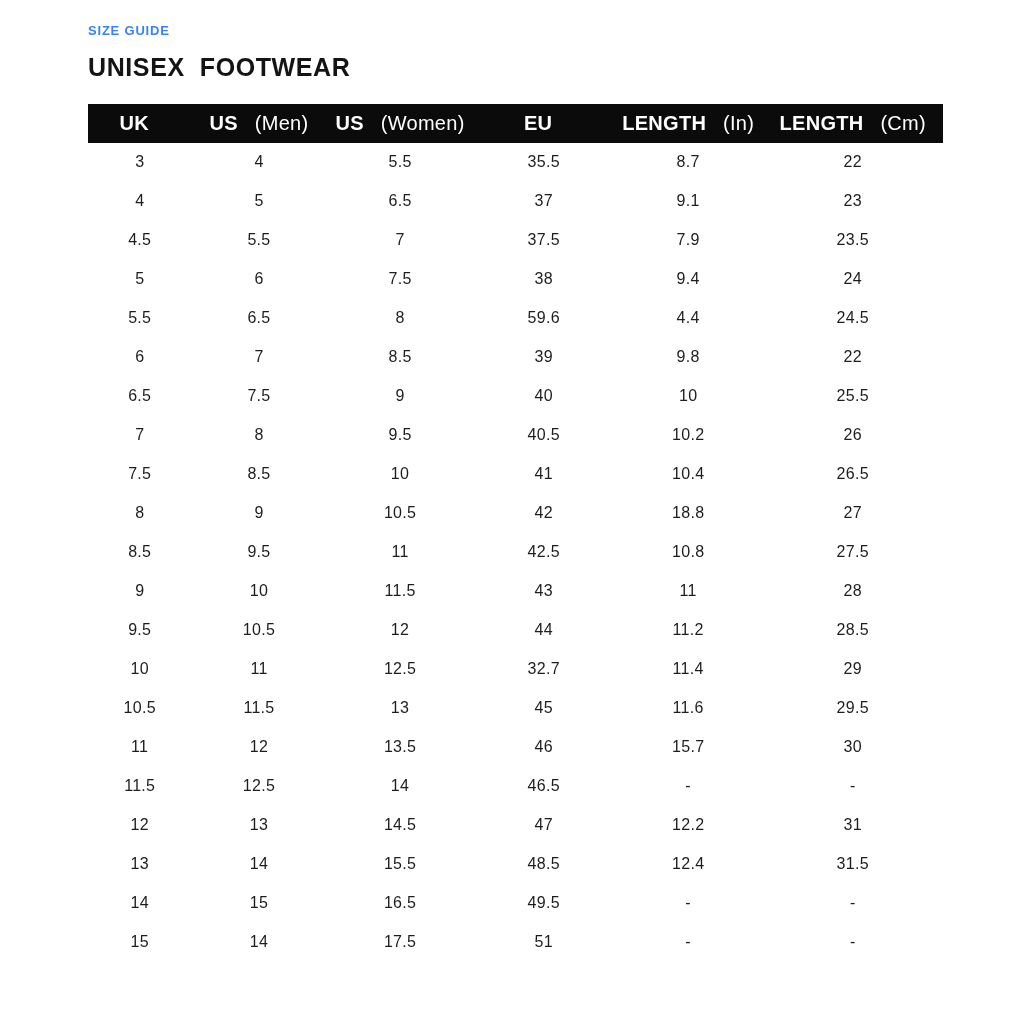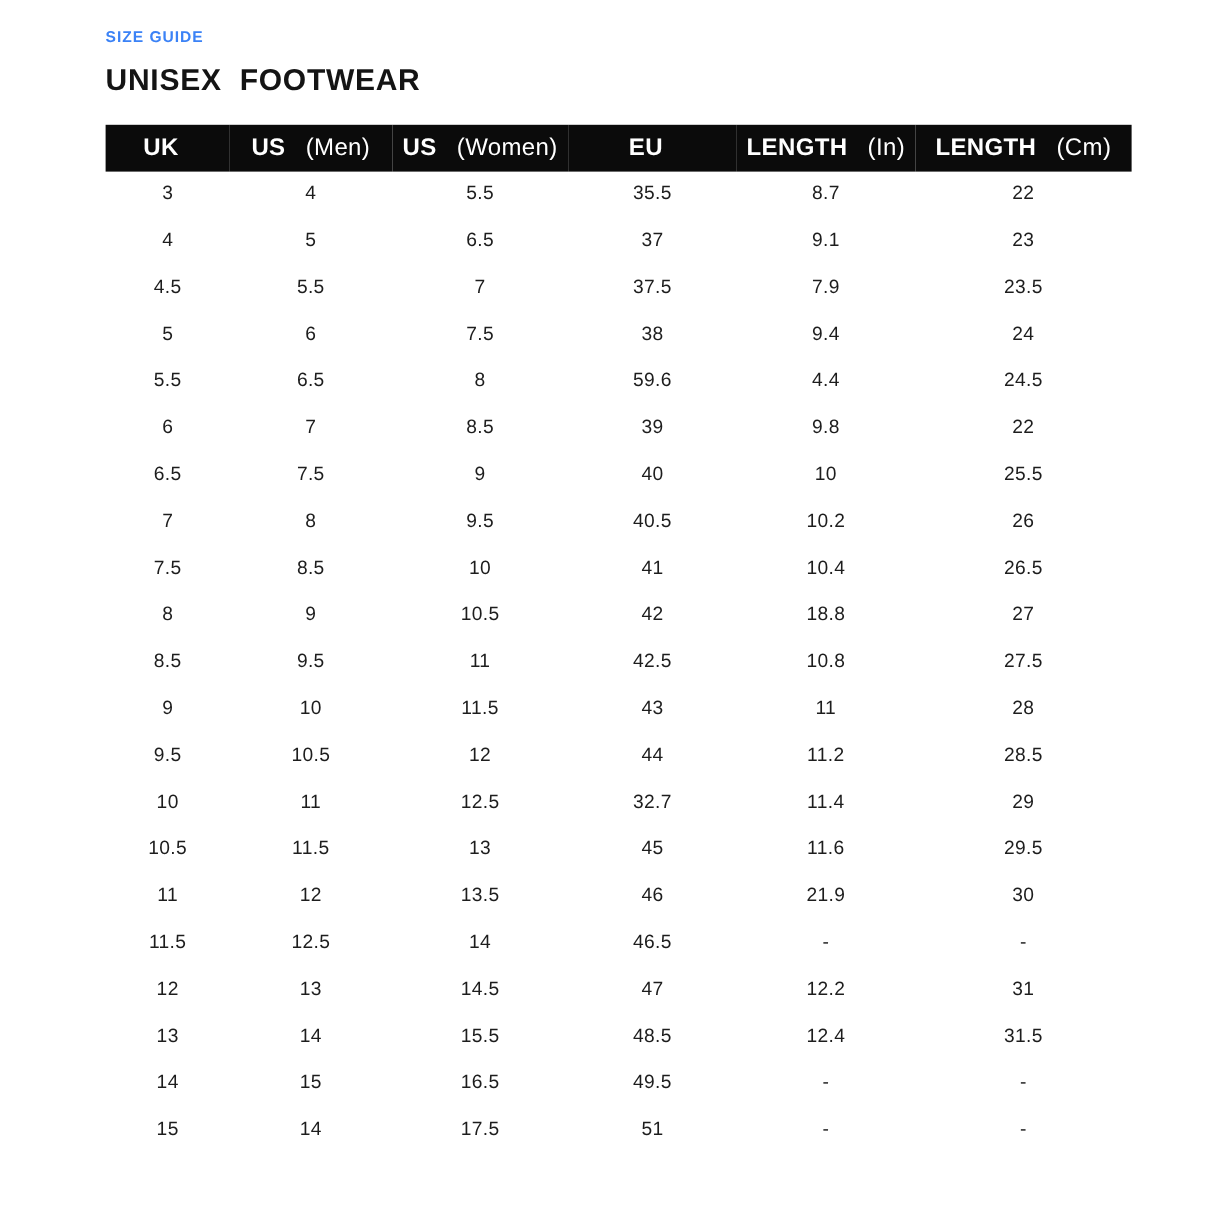--- a/index.html
+++ b/index.html
@@ -214,21 +214,21 @@
             <td>13</td>
             <td>45</td>
             <td>11.6</td>
             <td>29.5</td>
           </tr>
           <tr>
             <td>11</td>
             <td>12</td>
             <td>13.5</td>
             <td>46</td>
-            <td>21.9</td>
+            <td>15.7</td>
             <td>30</td>
           </tr>
           <tr>
             <td>11.5</td>
             <td>12.5</td>
             <td>14</td>
             <td>46.5</td>
             <td>-</td>
             <td>-</td>
           </tr>

